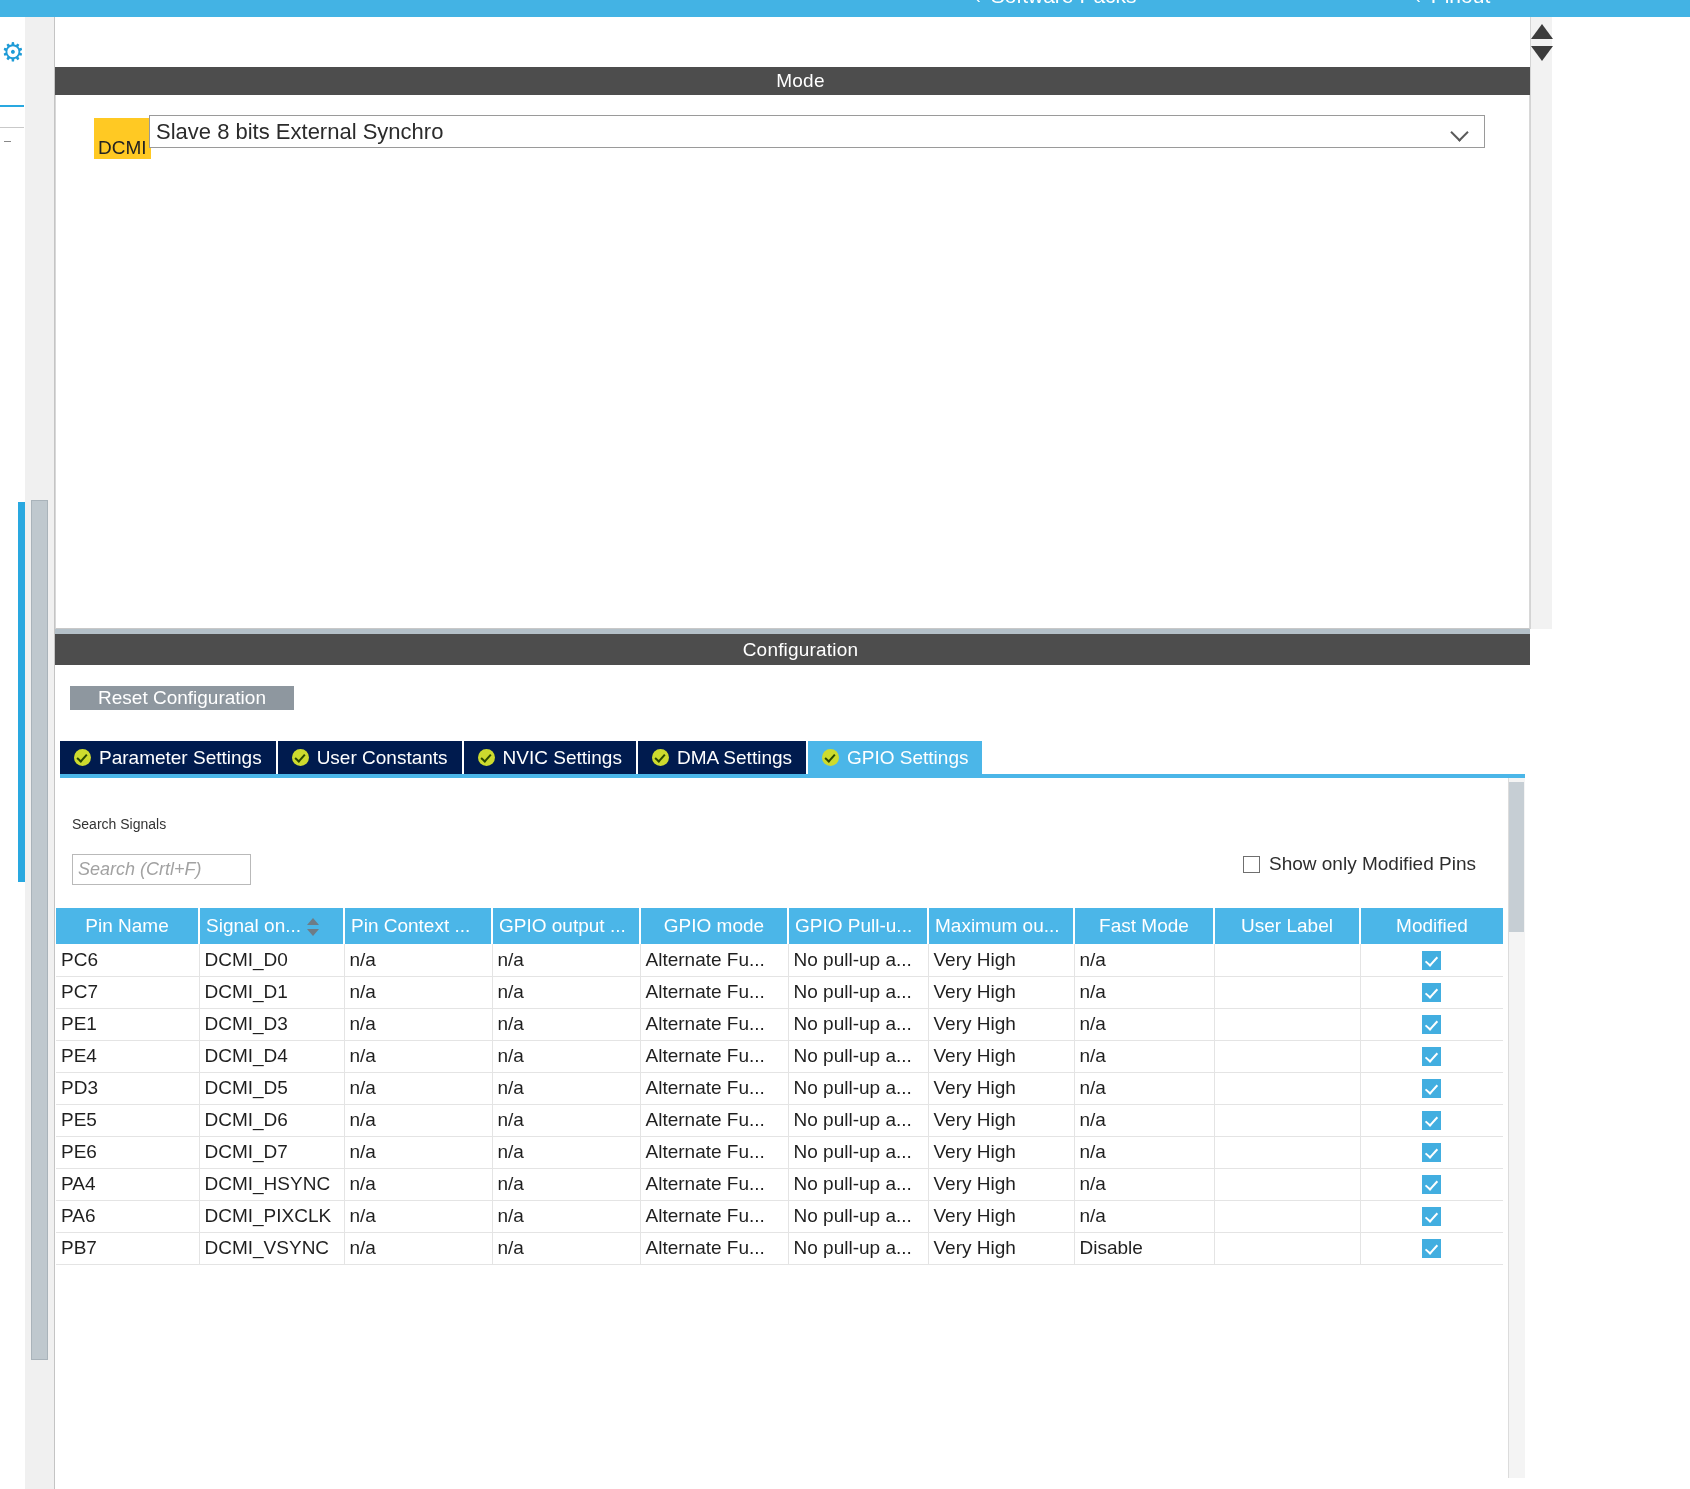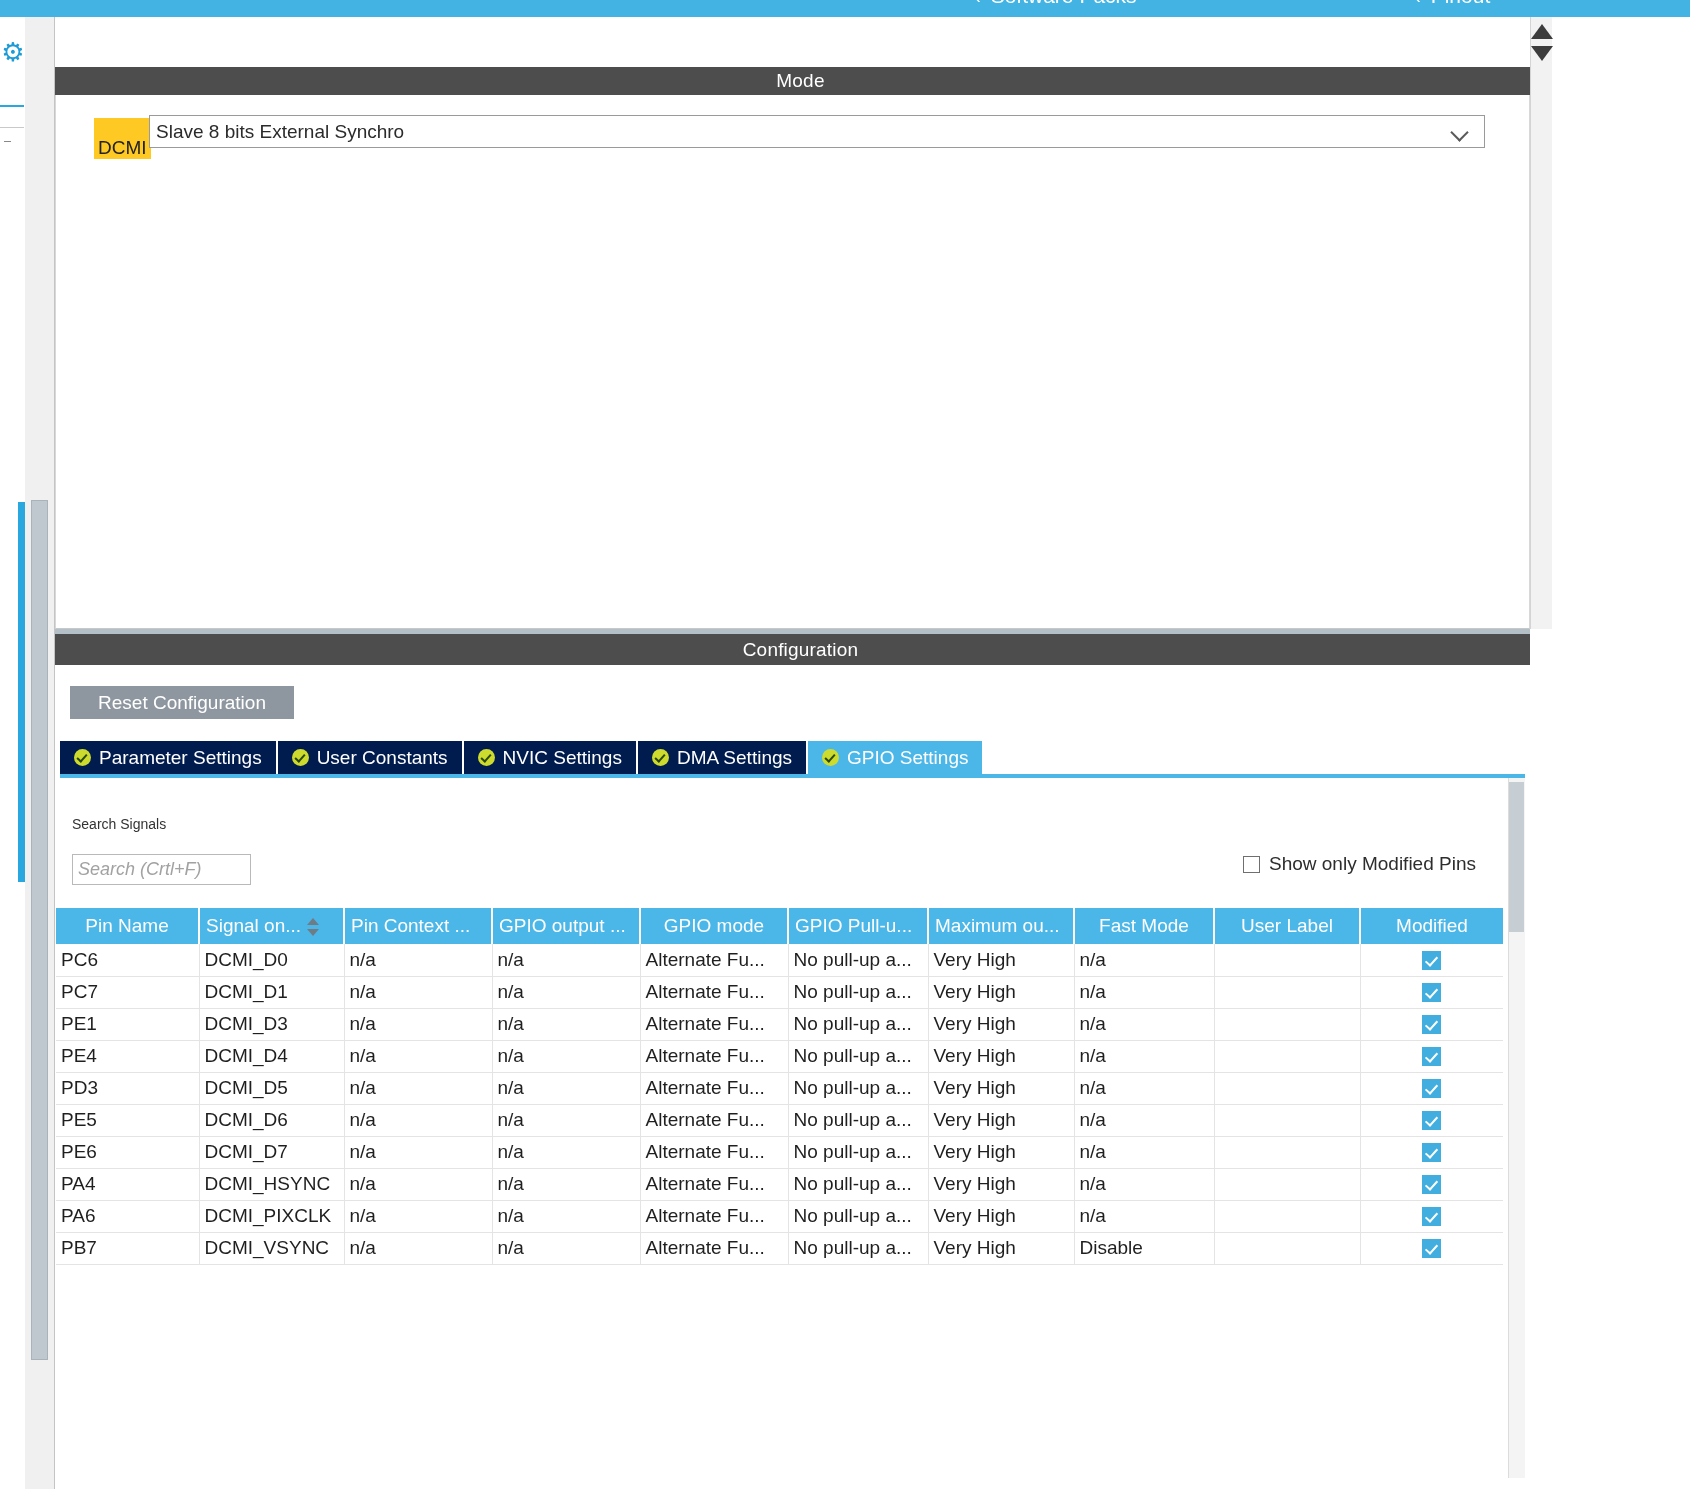--- a/index.html
+++ b/index.html
@@ -136,21 +136,21 @@
     font-size: 19px;
     line-height: 28px;
   }
   .mode-select {
     position: absolute; left: 149px; top: 115px;
     width: 1336px; height: 33px;
     background: #ffffff;
     border: 1px solid #9a9a9a;
     display: flex; align-items: center;
     padding: 0 6px;
-    font-size: 19px;
+    font-size: 22px;
     color: #2b2b2b;
   }
   .mode-select .val { flex: 1; }
   .chev {
     width: 22px; height: 22px;
     position: relative;
     margin-right: 6px;
   }
   .chev::before {
     content: "";
@@ -170,21 +170,21 @@
 
   
   .config-panel {
     position: absolute; left: 55px; top: 665px;
     width: 1475px; height: 824px;
     background: #ffffff;
   }
 
   .reset-btn {
     position: absolute; left: 70px; top: 686px;
-    width: 224px; height: 33px;
+    width: 224px; height: 24px;
     background: #8e979f;
     border: none;
     color: #ffffff;
     font-size: 19px;
     font-family: "Liberation Sans", sans-serif;
     cursor: default;
   }
 
   
   .tabstrip {

